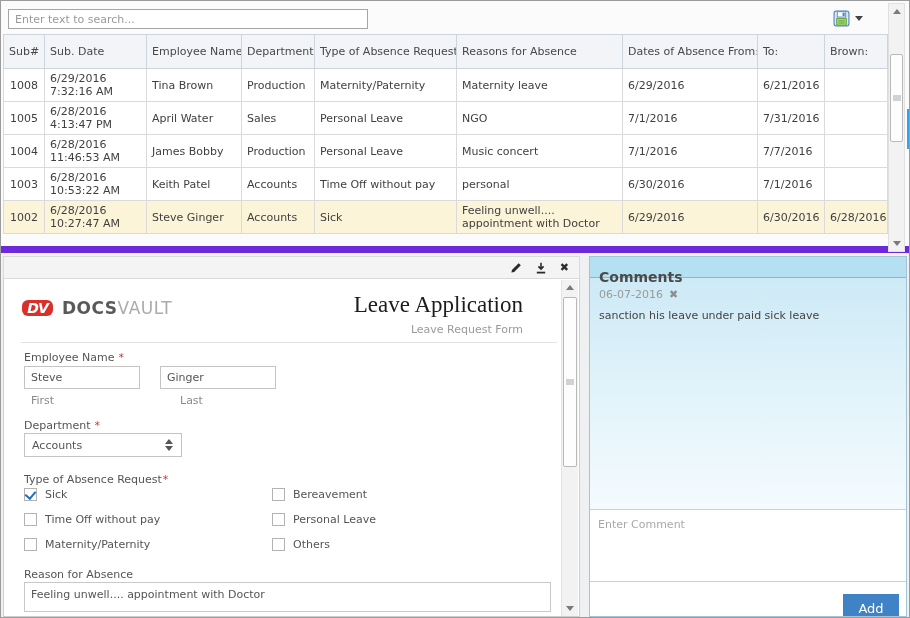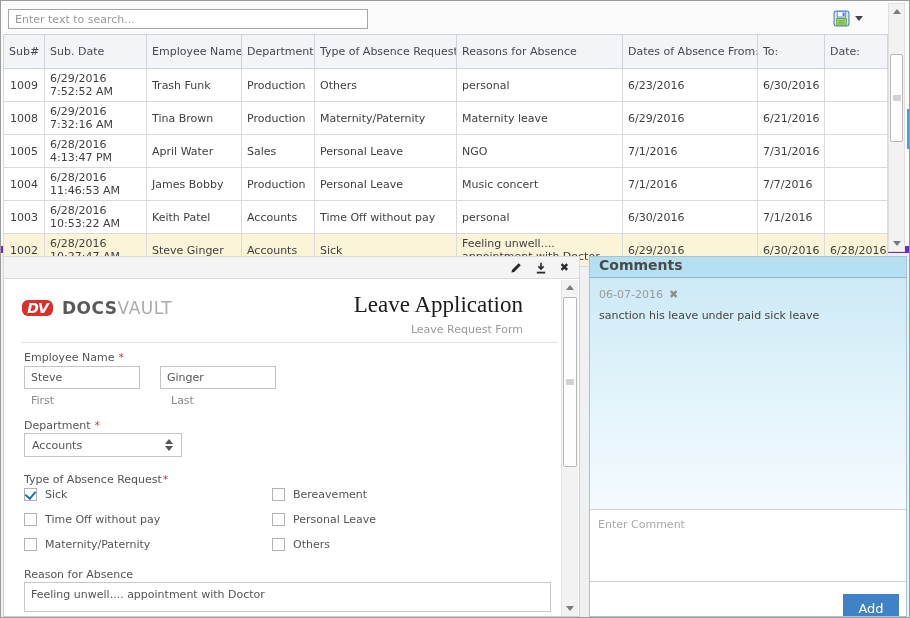--- a/index.html
+++ b/index.html
@@ -65,21 +65,21 @@
   .cb-grid { position:absolute; left:20px; top:206px; width:500px; display:grid; grid-template-columns:248px 248px; row-gap:11px; }
   .cb-item { display:flex; align-items:center; height:14px; cursor:pointer; }
   .cb-box { position:relative; width:13px; height:13px; border:1px solid #b3b3b3; background:#fff; flex:0 0 auto; }
   .cb-box.checked::after { content:""; position:absolute; left:2px; top:0px; width:5px; height:8px; border:solid #1d6fbd; border-width:0 2px 2px 0; transform:rotate(40deg); }
   .cb-label { font-size:11px; color:#555; margin-left:8px; }
 
   .reason-area { position:absolute; left:20px; top:303px; width:527px; height:30px; border:1px solid #c9c9c9; font-family:inherit; font-size:11px; color:#555; padding:5px 6px; resize:none; outline:none; overflow:hidden; }
 
   
   .comments-panel { position:absolute; left:588px; top:255px; width:318px; height:361px; background:#fff; border:1px solid #a4c4d4; overflow:hidden; }
-  .comments-header { height:21px; background:#b5e0f1; border-bottom:1px solid #8db6c8; font-size:14px; font-weight:bold; color:#4a4a4a; padding:0 0 0 9px; }
+  .comments-header { height:21px; background:#b5e0f1; border-bottom:1px solid #8db6c8; font-size:14px; font-weight:bold; color:#4a4a4a; padding:12px 0 0 9px; }
   .comments-list { height:232px; background:linear-gradient(to bottom,#cdeaf6 0%,#e4f4fb 55%,#f4fbfe 100%); border-bottom:1px solid #cfcfcf; overflow:hidden; }
   .comment-item { padding:10px 8px 0 9px; }
   .comment-top { display:flex; align-items:center; }
   .comment-author { font-size:13px; color:#54a9cf; cursor:pointer; flex:1; }
   .comment-date { font-size:11px; color:#9a9a9a; }
   .comment-x { font-size:11px; font-weight:bold; color:#8e8e8e; margin-left:6px; cursor:pointer; }
   .comment-text { font-size:11px; color:#444; margin-top:8px; }
   .comment-input { display:block; width:100%; height:72px; border:none; border-bottom:1px solid #cfcfcf; font-family:inherit; font-size:11px; color:#555; padding:8px; resize:none; outline:none; }
   .comment-input::placeholder { color:#a9a9a9; }
   .add-btn { position:absolute; right:7px; top:337px; width:56px; height:28px; background:#3f82c5; color:#fff; border:none; font-family:inherit; font-size:13px; cursor:pointer; }
@@ -118,36 +118,24 @@
       <thead>
           <tr id="grid-head">
             <th>Sub#</th>
             <th>Sub. Date</th>
             <th>Employee Name</th>
             <th>Department</th>
             <th>Type of Absence Request</th>
             <th>Reasons for Absence</th>
             <th>Dates of Absence From:</th>
             <th>To:</th>
-            <th>Date:</th>
+            <th>Brown:</th>
           </tr>
         </thead>
       <tbody id="grid-body">
-          <tr>
-            <td>1009</td>
-            <td>6/29/2016
-7:52:52 AM</td>
-            <td>Trash Funk</td>
-            <td>Production</td>
-            <td>Others</td>
-            <td>personal</td>
-            <td>6/23/2016</td>
-            <td>6/30/2016</td>
-            <td></td>
-          </tr>
           <tr>
             <td>1008</td>
             <td>6/29/2016
 7:32:16 AM</td>
             <td>Tina Brown</td>
             <td>Production</td>
             <td>Maternity/Paternity</td>
             <td>Maternity leave</td>
             <td>6/29/2016</td>
             <td>6/21/2016</td>
@@ -245,21 +233,21 @@
         <div class="brand"><b>DOCS</b><span>VAULT</span></div>
       </div>
       <div class="doc-title">Leave Application</div>
       <div class="doc-subtitle">Leave Request Form</div>
       <div class="doc-divider"></div>
 
       <div class="fld-label" style="left:20px; top:72px;"><span>Employee Name</span><span class="req">*</span></div>
       <input class="txt-input" style="left: 20px; top: 87px; width: 116px;" value="Steve">
       <input class="txt-input" style="left: 156px; top: 87px; width: 116px;" value="Ginger">
       <div class="sub-label" style="left:27px; top:115px;">First</div>
-      <div class="sub-label" style="left:167px; top:115px;">Last</div>
+      <div class="sub-label" style="left:176px; top:115px;">Last</div>
 
       <div class="fld-label" style="left:20px; top:140px;"><span>Department</span><span class="req">*</span></div>
       <div class="select-box">
         <span class="sel-val">Accounts</span>
         <span class="spinner">
             <span class="up"></span>
             <span class="dn"></span>
           </span>
       </div>
 

